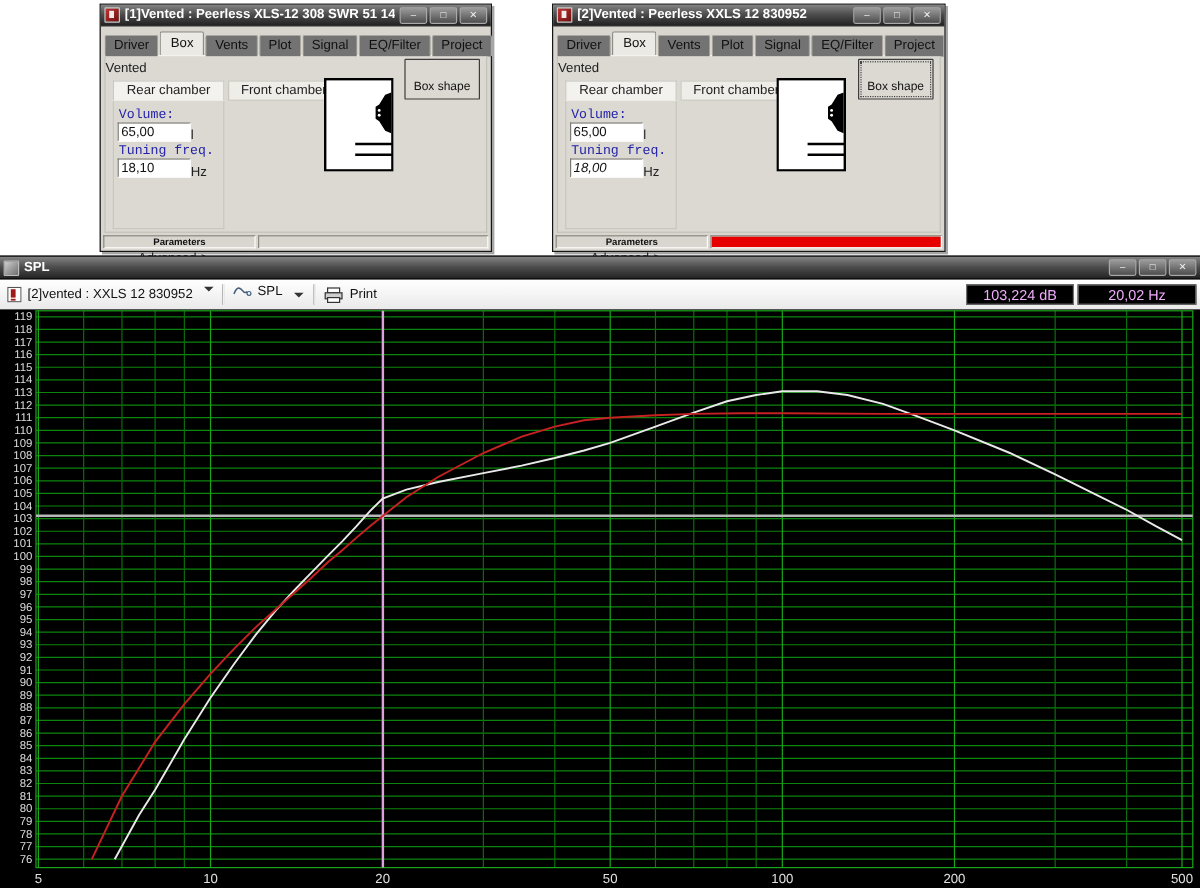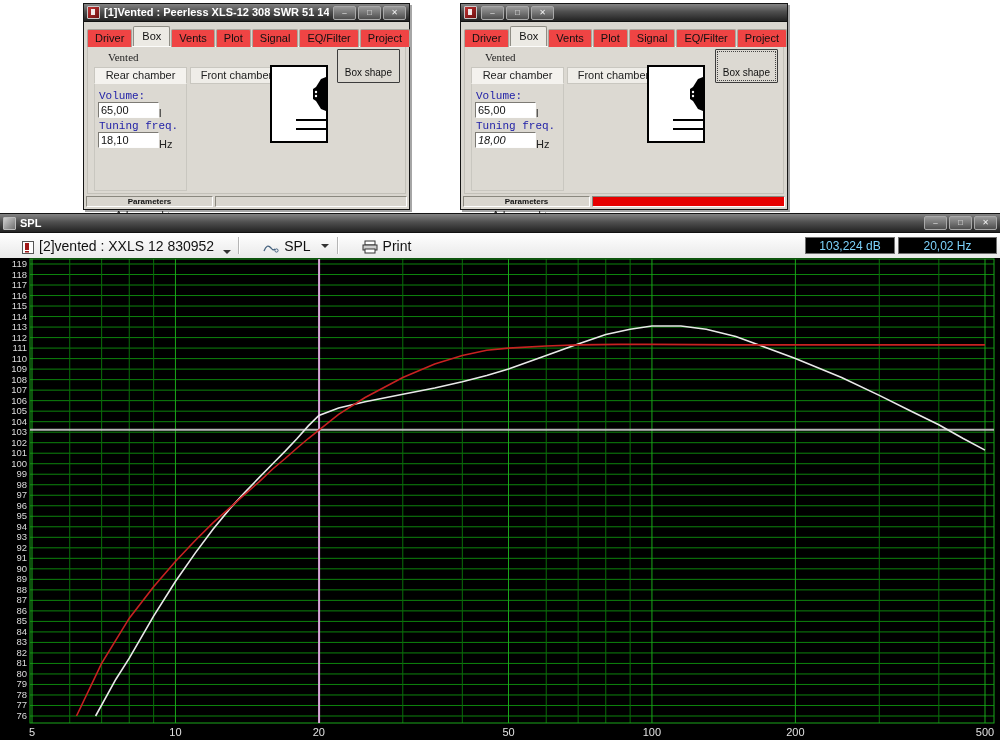--- a/index.html
+++ b/index.html
@@ -35,27 +35,27 @@
     background:linear-gradient(135deg,#cfcfcf,#6f6f6f);
   }
   
   .param-window{
     position:absolute;top:3px;width:325px;height:205px;
     background:#d9d6cf;border:1px solid #151515;
     box-shadow:2px 2px 0 rgba(0,0,0,.35);
   }
   .tabstrip{display:flex;align-items:flex-end;margin:5px 3px 0 3px;height:19px;border-bottom:1px solid #fcfcfa;}
   .tab{
-    font-size:11px;color:#111;padding:2px 7px 3px 7px;background:#ef4444;
+    font-size:11px;color:#111;padding:2px 7px 3px 7px;background:#737373;
     border:1px solid #a9a79f;border-bottom:none;border-radius:2px 2px 0 0;margin-right:1px;
     position:relative;top:1px;cursor:default;
   }
   .tab.active{background:#eceae4;padding:3px 8px 4px 8px;top:0;border-color:#8f8d85;font-weight:normal;margin-top:36px;}
   .page{position:relative;margin:0 3px;height:146px;background:#dcd9d2;border:1px solid #c3c1b9;border-top:none;}
-  .vented-label{position:absolute;left:20px;top:4px;font-size:11px;color:#222;font-family:Liberation Serif, serif;}
+  .vented-label{position:absolute;left:0;top:4px;font-size:11px;color:#222;}
   .boxshape-btn{
     position:absolute;right:5px;top:2px;height:15px;padding:16px 7px;
     font-size:10px;font-family:"Liberation Sans",sans-serif;color:#111;
     background:#dcd9d2;border:1px solid #3c3c3c;border-radius:1px;line-height:13px;cursor:default;
   }
   .boxshape-btn.focused{outline:1px dotted #444;outline-offset:-3px;}
   .chamber-tabs{position:absolute;left:6px;top:20px;display:flex;}
   .chamber-tab{
     font-size:11px;color:#222;background:#efede8;border:1px solid #c9c7c0;
     padding:1px 0 2px 0;width:91px;text-align:center;margin-right:3px;cursor:default;
@@ -89,29 +89,29 @@
   .spl-window{
     position:absolute;left:0;top:213px;width:1000px;height:527px;
     background:#000;border-top:1px solid #151515;box-sizing:border-box;
   }
   .spl-window .titlebar{height:18px;}
   .spl-toolbar{
     position:relative;height:25px;border-bottom:1px solid #8f8f8f;
     background:linear-gradient(180deg,#ffffff,#e9e9e9);
     display:flex;align-items:center;padding:0 6px;gap:7px;
   }
-  .tb-item{display:flex;align-items:flex-end;gap:5px;font-size:14px;color:#111;cursor:default;margin-left:16px;}
+  .tb-item{display:flex;align-items:flex-start;gap:5px;font-size:11px;color:#111;cursor:default;}
   .tb-sep{width:1px;height:17px;background:#b5b5b5;border-right:1px solid #fff;}
   .dd-arrow{
     width:0;height:0;border-left:4px solid transparent;border-right:4px solid transparent;
     border-top:4px solid #333;margin-left:4px;
   }
   .dd-btn{display:flex;align-items:center;justify-content:center;width:14px;height:17px;}
   .readout{
-    position:absolute;top:4px;height:17px;background:#000;color:#7dd3fc;
+    position:absolute;top:4px;height:17px;background:#000;color:#f0abfc;
     border:1px solid #6e6e6e;font-size:12px;line-height:16px;text-align:center;
     box-sizing:border-box;
   }
   .readout.spl{left:805px;width:90px;}
   .readout.freq{left:898px;width:99px;}
   .plot-area{position:absolute;left:0;top:44px;width:1000px;height:483px;background:#000;}
   .plot-area svg{display:block;}
   svg text{font-family:"Liberation Sans",sans-serif;}
 </style>
 </head>
@@ -165,20 +165,21 @@
     <span class="status-panel p1">Parameters</span>
     <span class="status-panel p2">
       <span class="progress-fill" style="width: 0%;"></span>
     </span>
   </div>
 </div>
 
 <div class="param-window" style="left:460px;width:326px">
   <div class="titlebar">
     <span class="app-icon"></span>
+    <span class="title">[2]Vented : Peerless XXLS 12 830952</span>
     <span class="win-buttons">
       <span class="wbtn">–</span>
       <span class="wbtn">□</span>
       <span class="wbtn">✕</span>
     </span>
   </div>
   <div class="tabstrip">
     <span class="tab">Driver</span>
     <span class="tab active">Box</span>
     <span class="tab">Vents</span>

